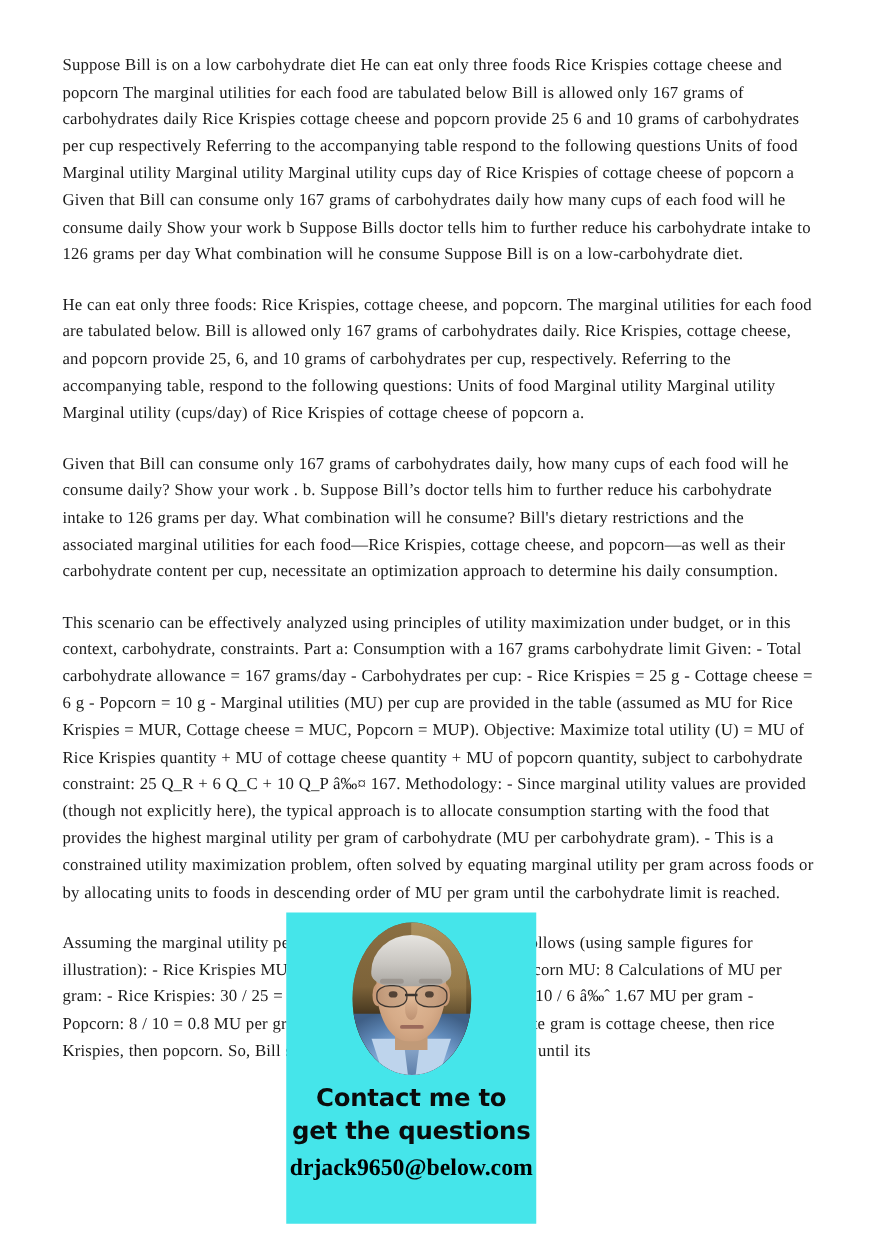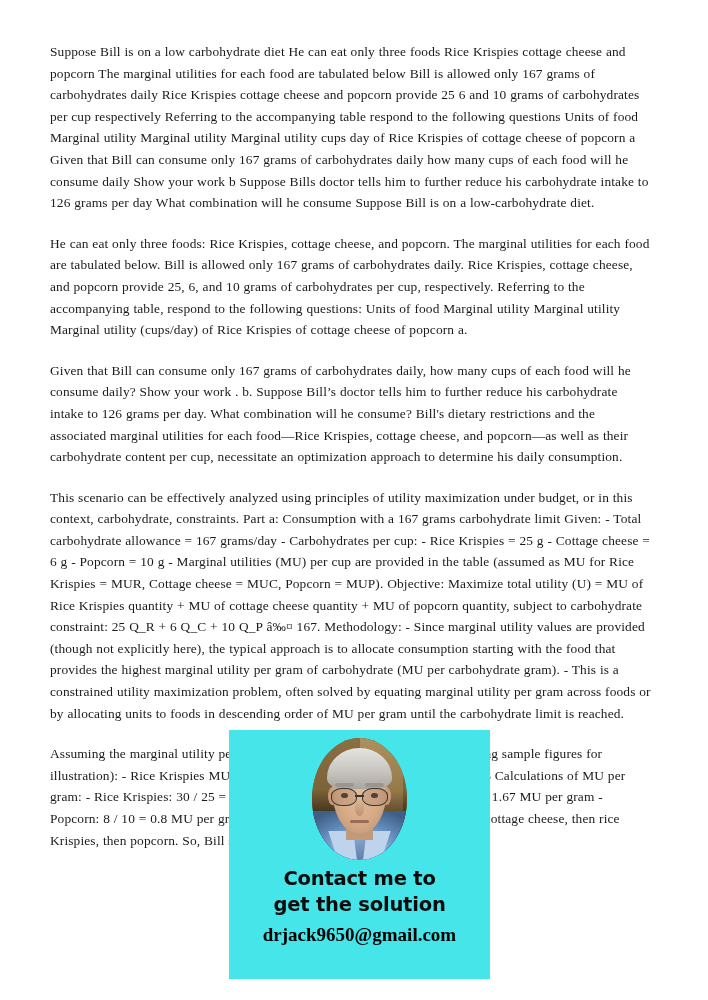--- a/index.html
+++ b/index.html
@@ -40,21 +40,21 @@
     letter-spacing: 0.01em;
     word-spacing: 0.02em;
   }
   .para:last-child { margin-bottom: 0; }
 
   
   #contact-overlay {
     position: absolute;
     left: 229px;
     top: 730px;
-    width: 261px;
+    width: 200px;
     height: 249px;
     background: #45e5ea;
     z-index: 20;
     display: flex;
     flex-direction: column;
     align-items: center;
     overflow: hidden;
   }
 
   .portrait-wrap {
@@ -204,17 +204,17 @@
       <div class="pf-glasses">
         <div class="pf-lens l"></div>
         <div class="pf-lens r"></div>
         <div class="pf-bridge"></div>
       </div>
       <div class="pf-nose"></div>
       <div class="pf-mouth"></div>
     </div>
 
     <div class="contact-line first">Contact me to</div>
-    <div class="contact-line">get the solution</div>
-    <div class="contact-email">drjack9650@gmail.com</div>
+    <div class="contact-line">get the questions</div>
+    <div class="contact-email">drjack9650@below.com</div>
   </div>
 
 </div>
 
 </body></html>

